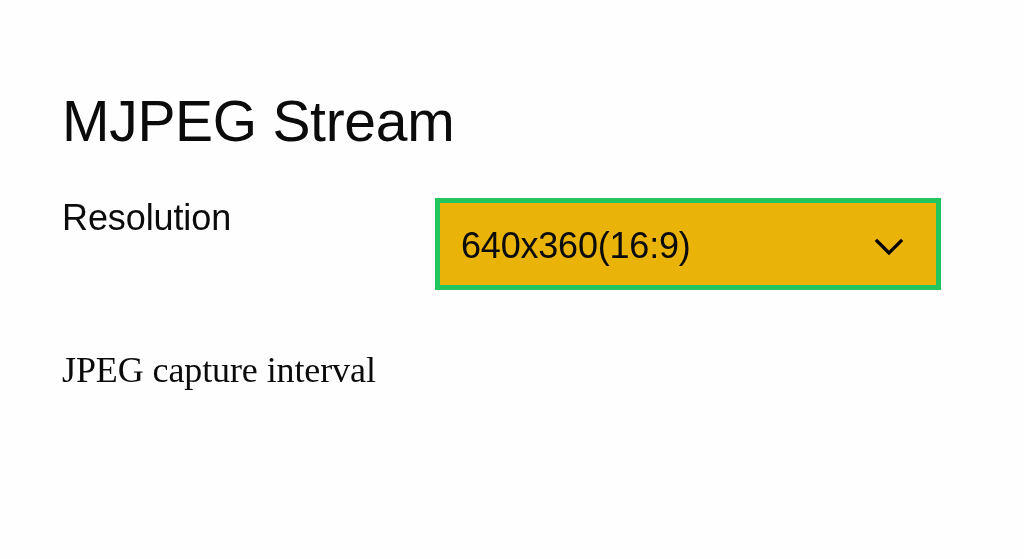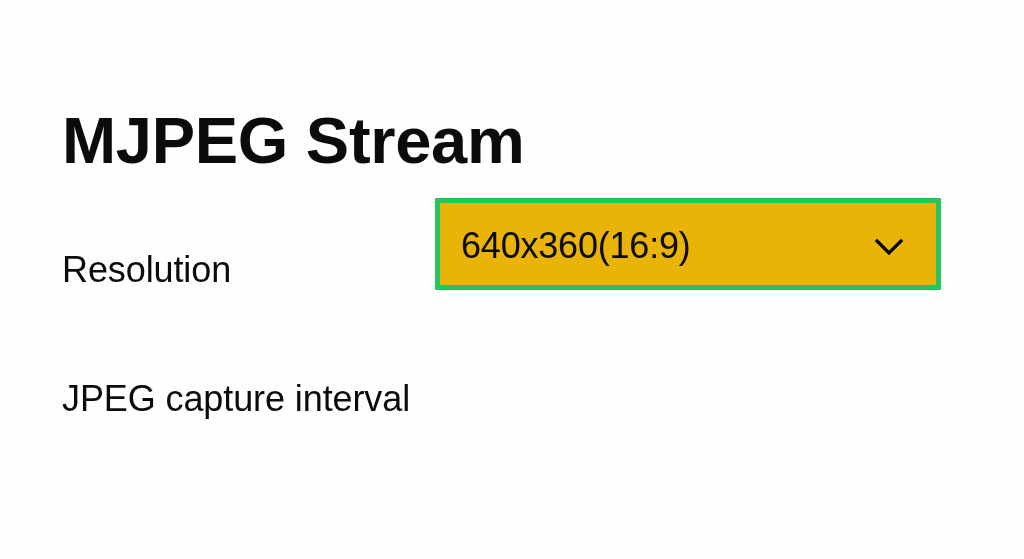--- a/index.html
+++ b/index.html
@@ -18,45 +18,45 @@
   .page {
     position: absolute;
     left: 0;
     top: 0;
     width: 1024px;
     height: 559px;
   }
   .page-title {
     position: absolute;
     left: 62px;
-    top: 66px;
-    font-size: 65px;
+    top: 52px;
+    font-size: 57px;
     line-height: 62px;
-    font-weight: 700;
+    font-weight: 400;
     letter-spacing: -0.3px;
     color: #0b0b0b;
     white-space: nowrap;
   }
   .form {
     position: absolute;
     left: 0;
     top: 0;
     width: 1024px;
     height: 559px;
   }
   .field-row {
     position: absolute;
     left: 62px;
     width: 880px;
     height: 92px;
     display: flex;
-    align-items: flex-end;
+    align-items: flex-start;
   }
   .field-row.row-1 { top: 198px; }
-  .field-row.row-2 { top: 327px; }
+  .field-row.row-2 { top: 350px; font-family: Liberation Serif, serif; }
 
   .field-label {
     font-size: 36px;
     line-height: 40px;
     font-weight: 400;
     color: #0b0b0b;
     white-space: nowrap;
     flex: 0 0 auto;
     letter-spacing: -0.1px;
   }

